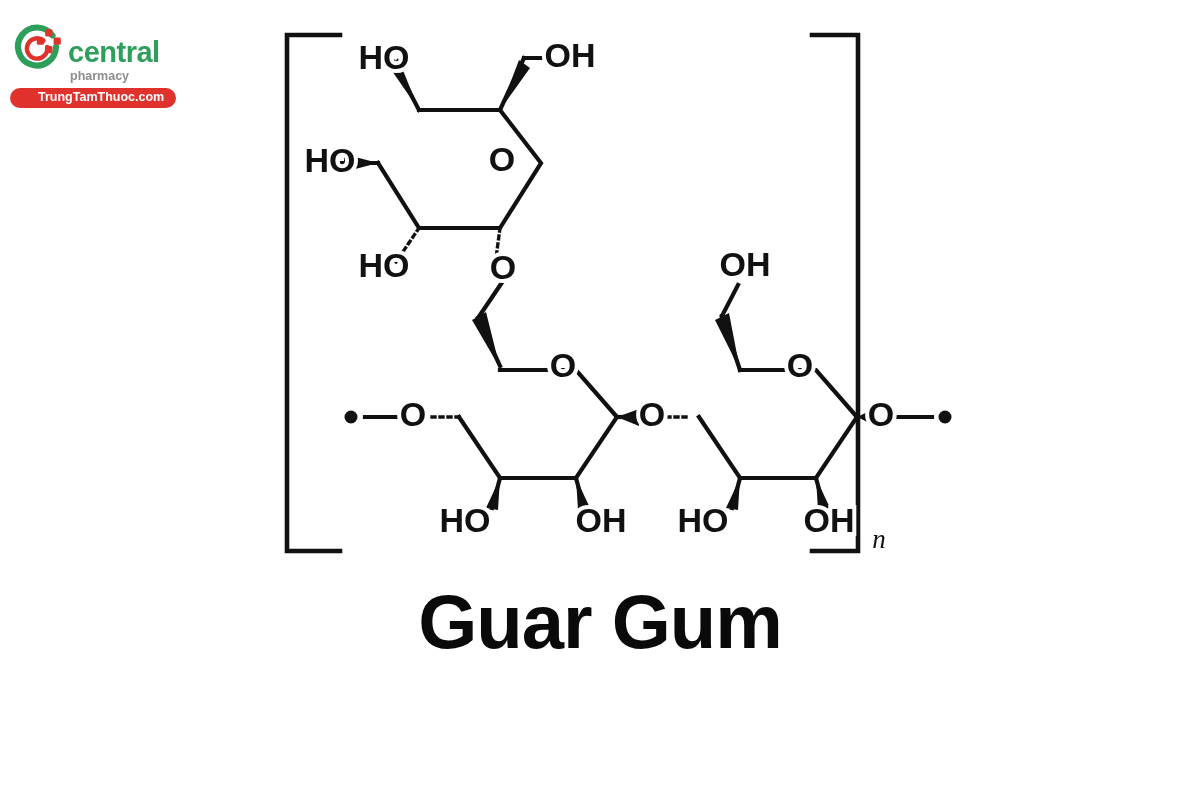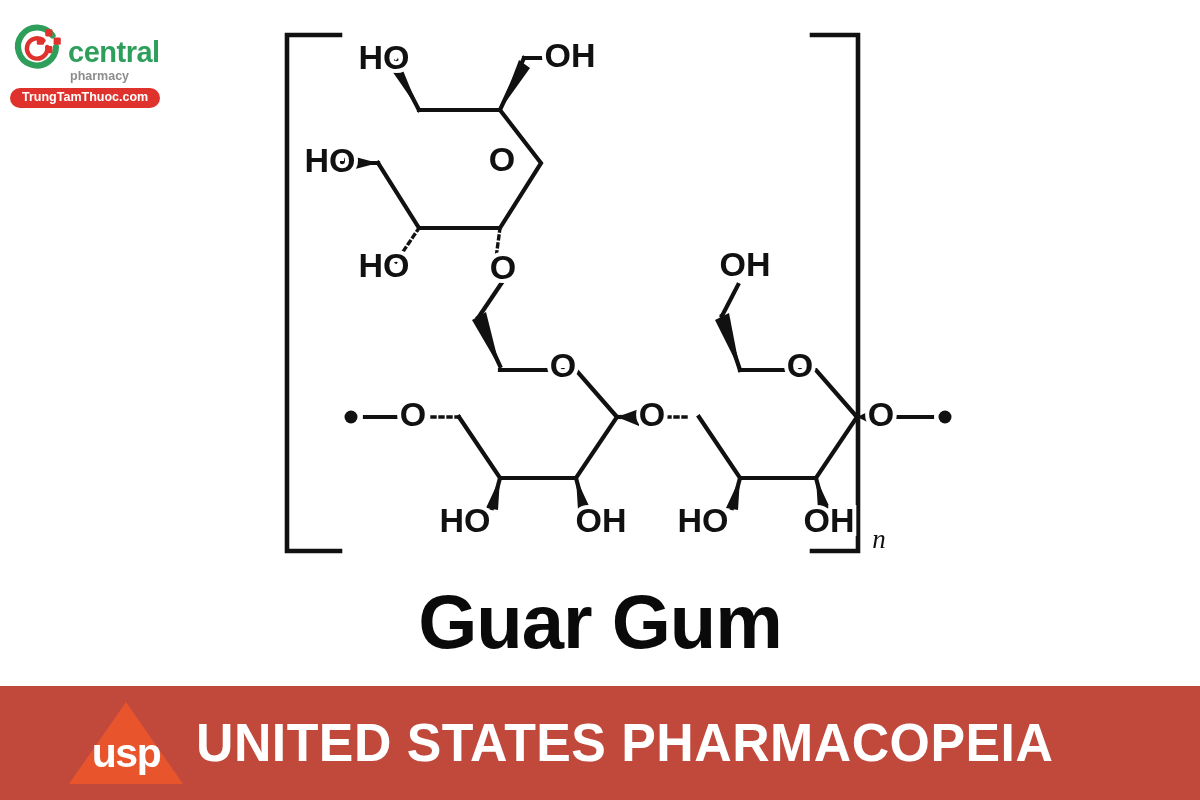--- a/index.html
+++ b/index.html
@@ -20,21 +20,21 @@
     font-size:29px;font-weight:bold;color:#2e9e5b;
     letter-spacing:-0.5px;line-height:1;
   }
   .logo-sub{
     position:absolute;left:62px;top:52px;
     font-size:12.5px;font-weight:bold;color:#8d8d8d;line-height:1;
   }
   .logo-pill{
     position:absolute;left:2px;top:70px;
     background:#e0322c;border-radius:11px;
-    padding:3px 12px 4px 12px;
+    padding:3px 12px 4px 28px;
     color:#ffffff;font-size:12.5px;font-weight:bold;
     line-height:1;white-space:nowrap;
   }
 
   
   .structure{position:absolute;left:0;top:0;width:1011px;height:580px;}
 
   
   .title{
     position:absolute;left:0;top:582px;width:1200px;
@@ -190,23 +190,14 @@
         <text x="703" y="523">HO</text>
         <text x="829" y="523">OH</text>
       </g>
 
       <text x="879" y="548" font-family="Liberation Serif, serif" font-size="27" font-style="italic" fill="#111111" text-anchor="middle">n</text>
     </svg>
   </div>
 
   <div class="title">Guar Gum</div>
 
-  <div class="banner">
-    <div class="usp-logo">
-      <svg class="usp-tri" viewBox="0 0 118 86">
-        <polygon points="59,2 116,84 2,84" fill="#e8552d"></polygon>
-      </svg>
-      <div class="usp-text">usp</div>
-    </div>
-    <div class="banner-text">UNITED STATES PHARMACOPEIA</div>
-  </div>
 
 </div>
 
 </body></html>

